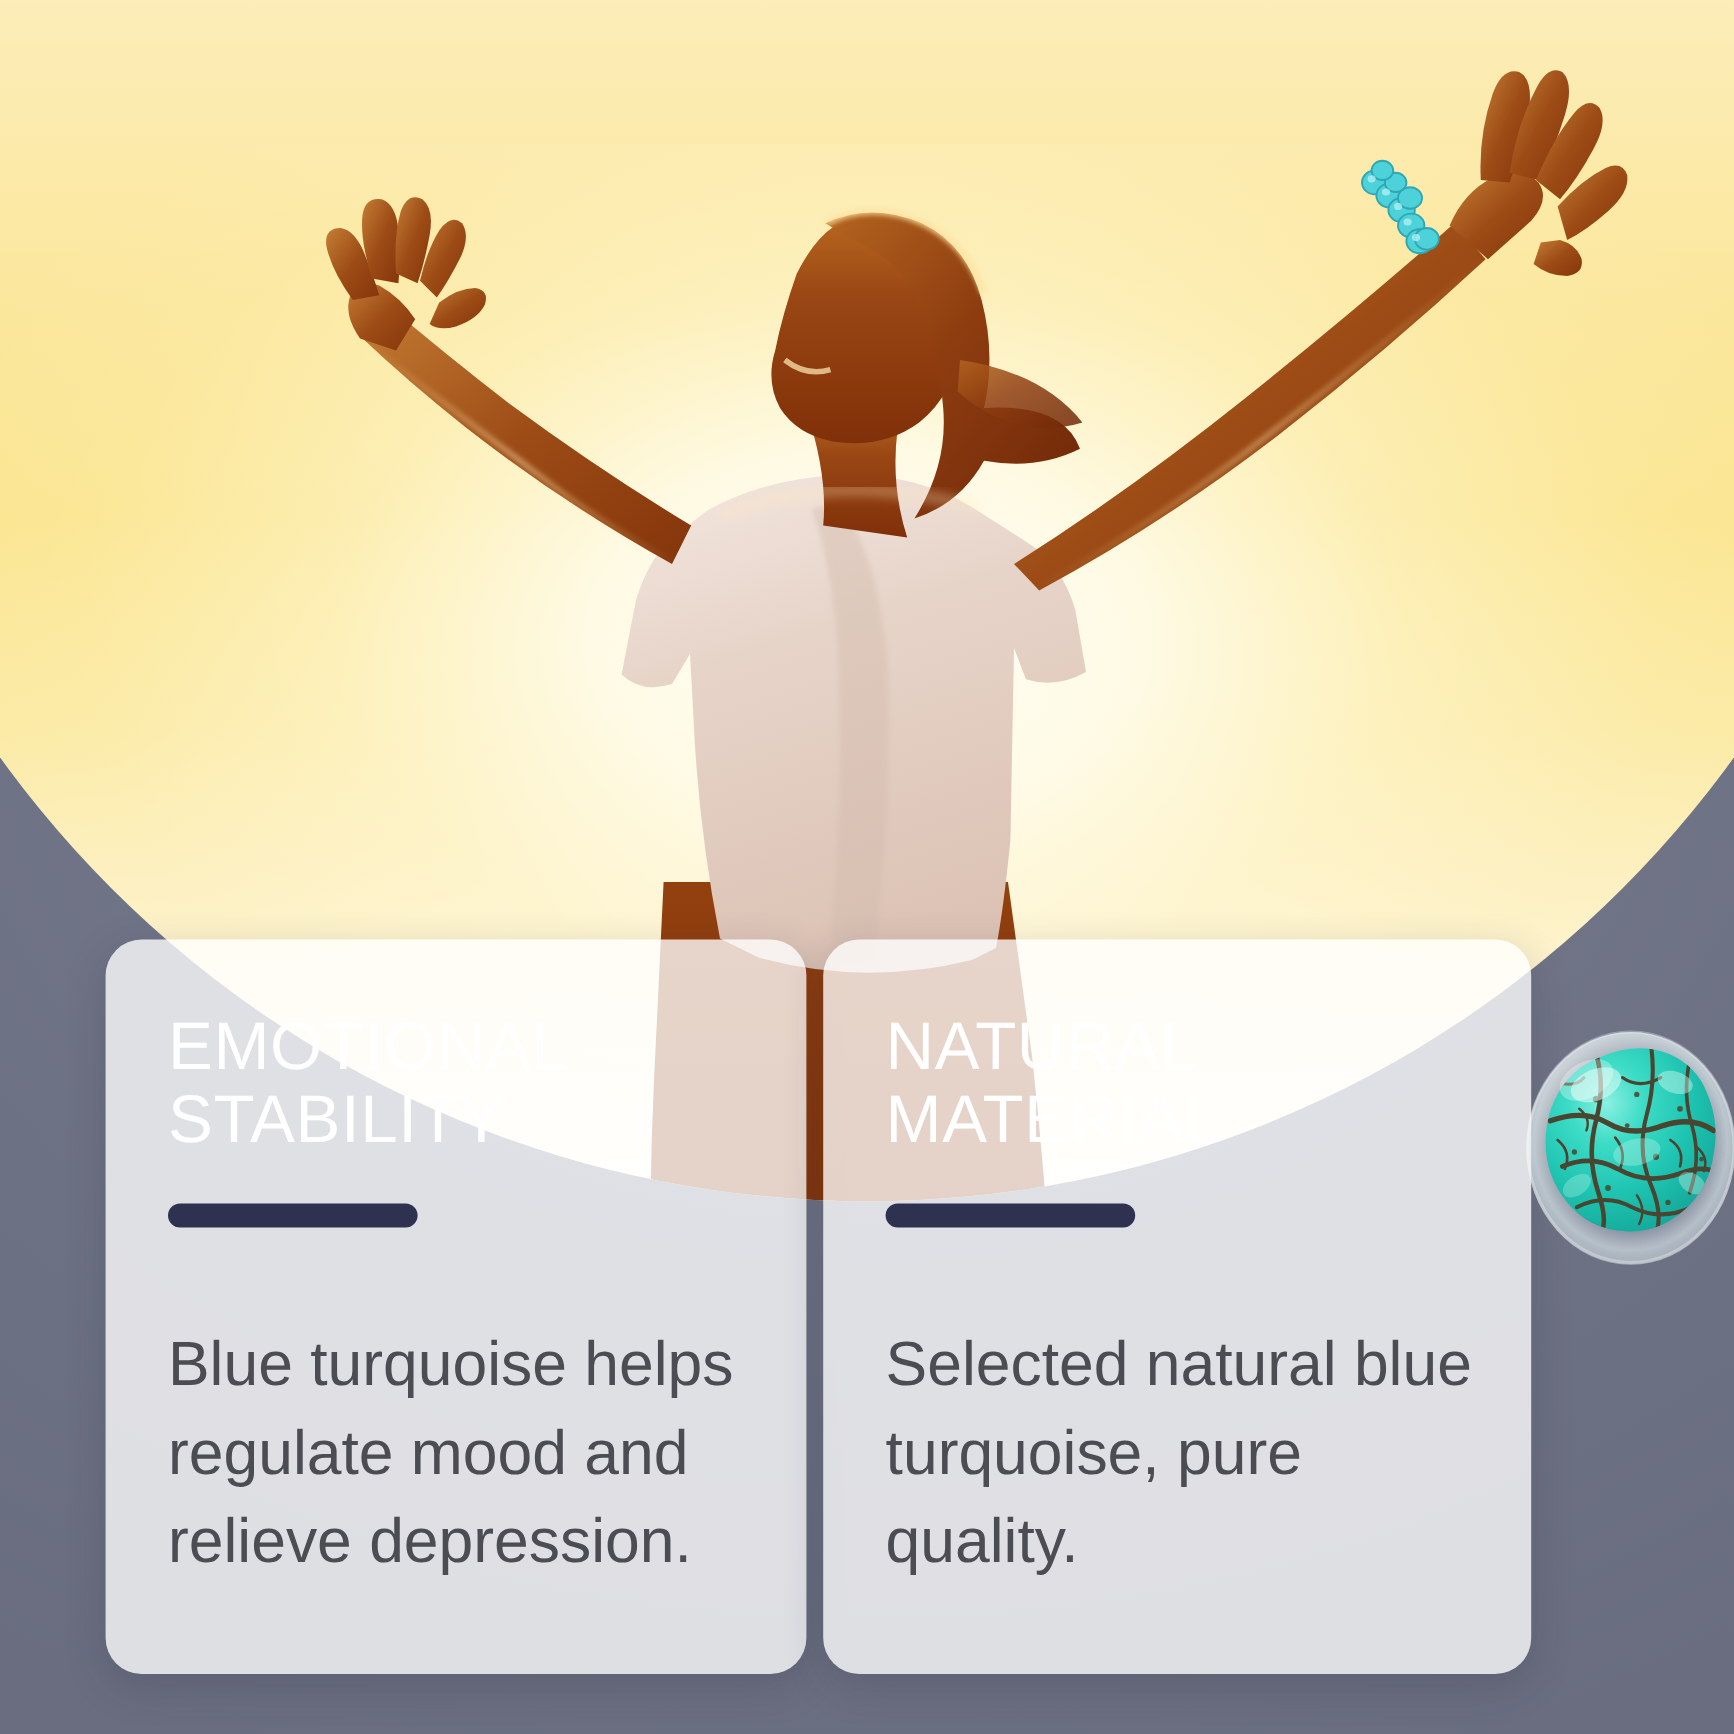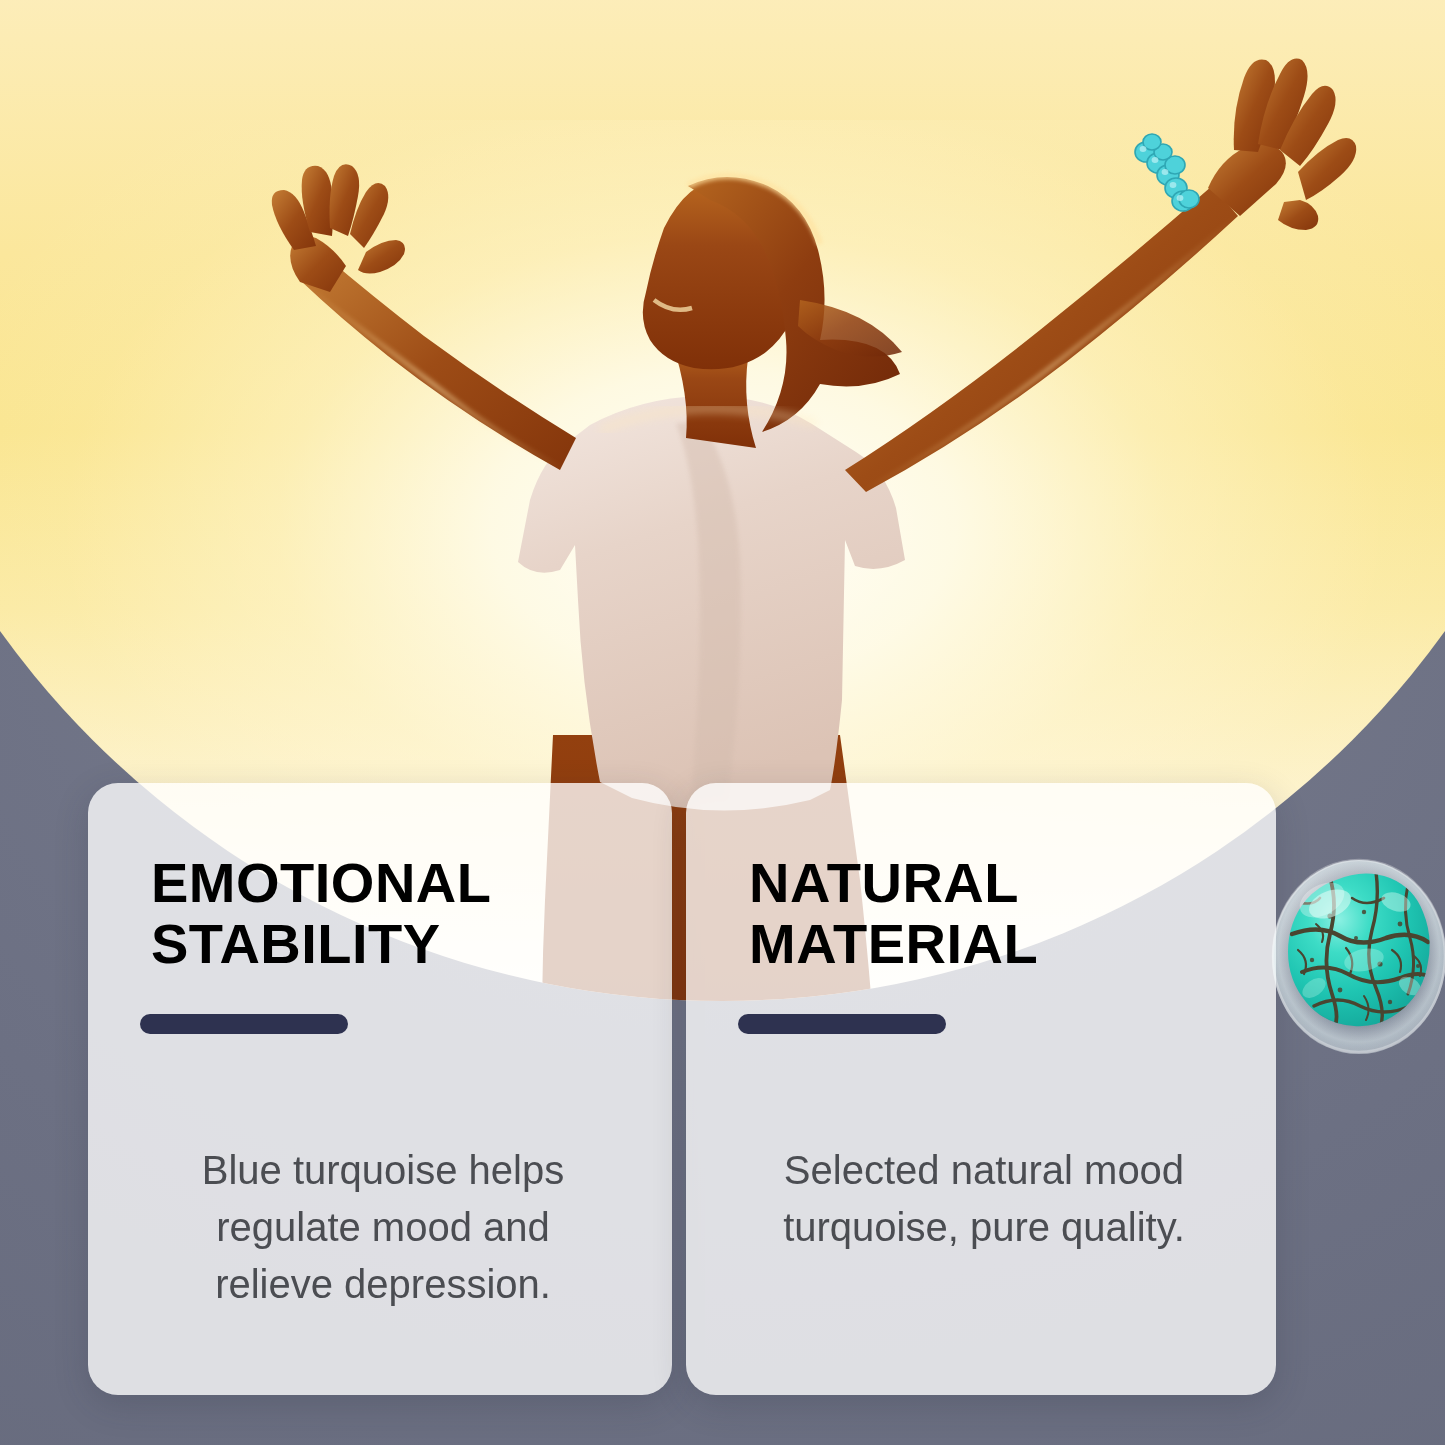--- a/index.html
+++ b/index.html
@@ -102,40 +102,39 @@
   .card-body {
     position: absolute;
     left: 52px;
     right: 46px;
     top: 58px;
   }
   .card-title {
     font-size: 56px;
     line-height: 1.09;
     letter-spacing: 0.5px;
-    font-weight: 700;
-    color: #000000;
-    margin: 11px;
+    font-weight: 400;
+    color: #ffffff;
+    margin: 0;
     white-space: pre-line;
   }
   .accent-bar {
     margin-top: 40px;
     width: 208px;
     height: 20px;
     border-radius: 10px;
     background: #2e3250;
   }
   .card-desc {
-    margin-top: 108px;
-    font-size: 40px;
+    margin-top: 78px;
+    font-size: 52px;
     line-height: 1.42;
     font-weight: 400;
     color: #4b4d52;
     white-space: pre-line;
-    text-align: center;
   }
 
   
   .stone-wrap {
     position: absolute;
     left: 1268px;
     top: 838px;
     width: 182px;
     height: 236px;
   }
@@ -298,21 +297,21 @@
 regulate mood and
 relieve depression.</p>
       </div>
     </div>
 
     <div class="card card-right">
       <div class="card-body">
         <h2 class="card-title">NATURAL
 MATERIAL</h2>
         <div class="accent-bar"></div>
-        <p class="card-desc">Selected natural mood
+        <p class="card-desc">Selected natural blue
 turquoise, pure quality.</p>
       </div>
     </div>
 
   </div>
 
   <div class="stone-wrap">
     <div class="bubble"></div>
     <svg viewBox="0 0 182 236" width="182" height="236" style="position:absolute;left:0;top:0;">
       <defs>

